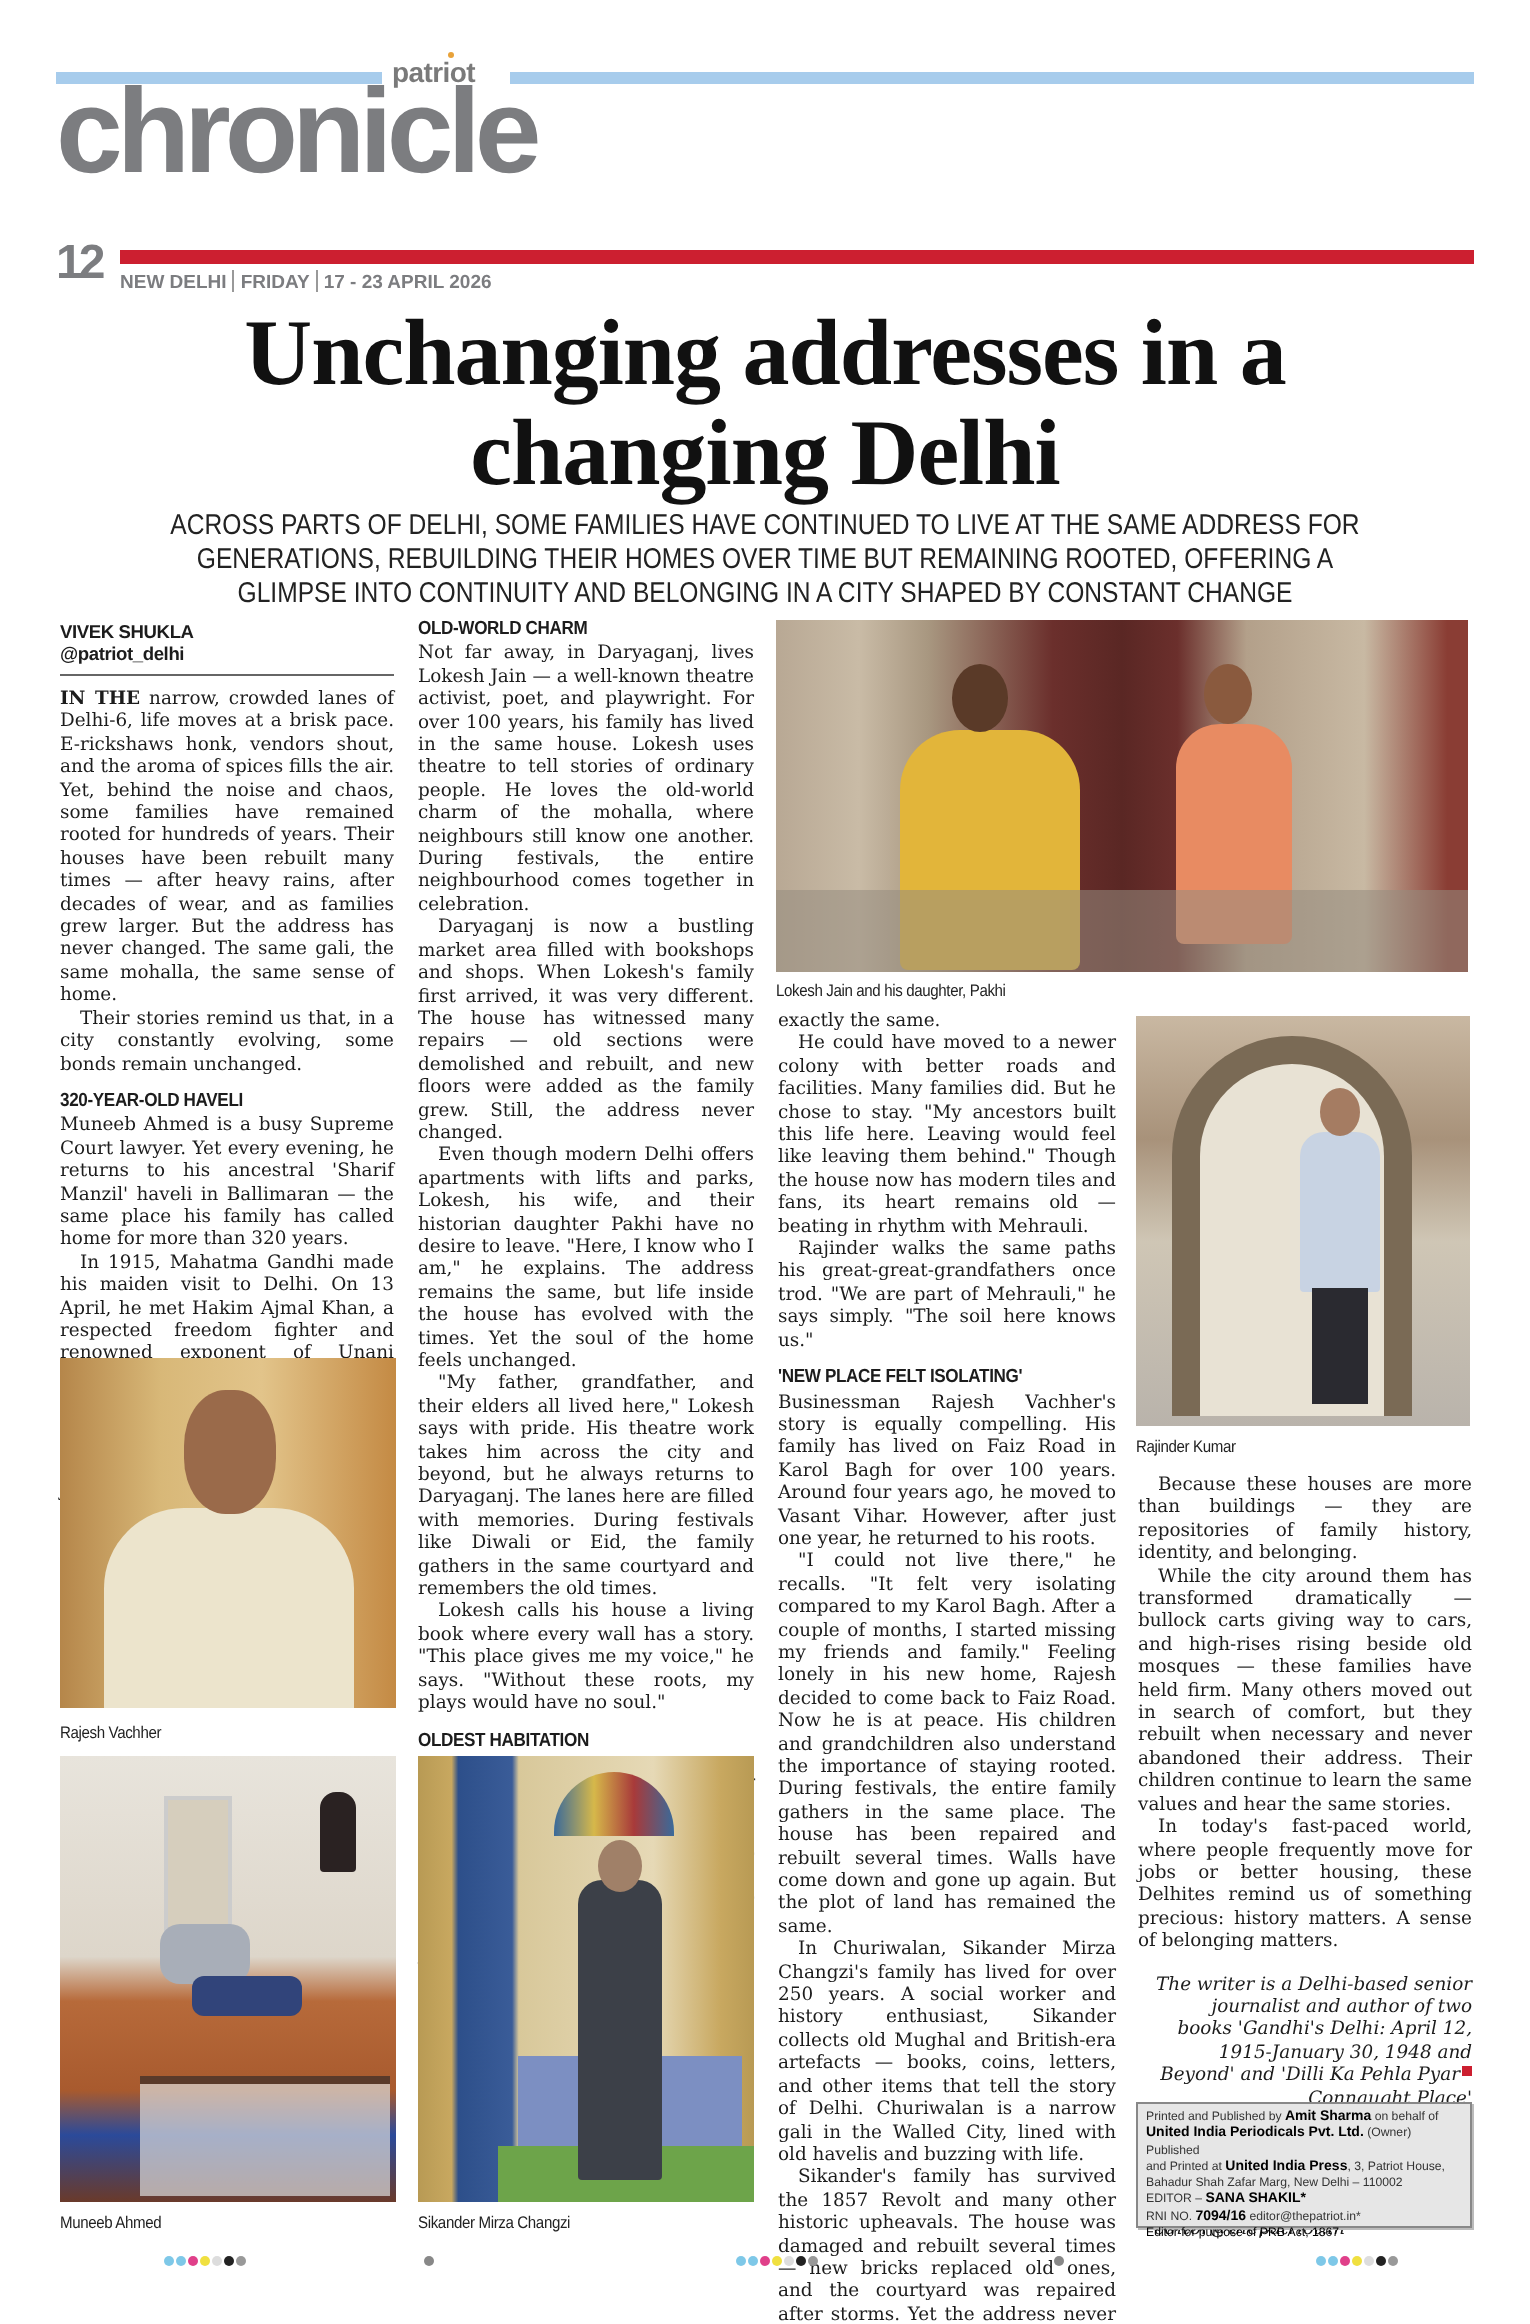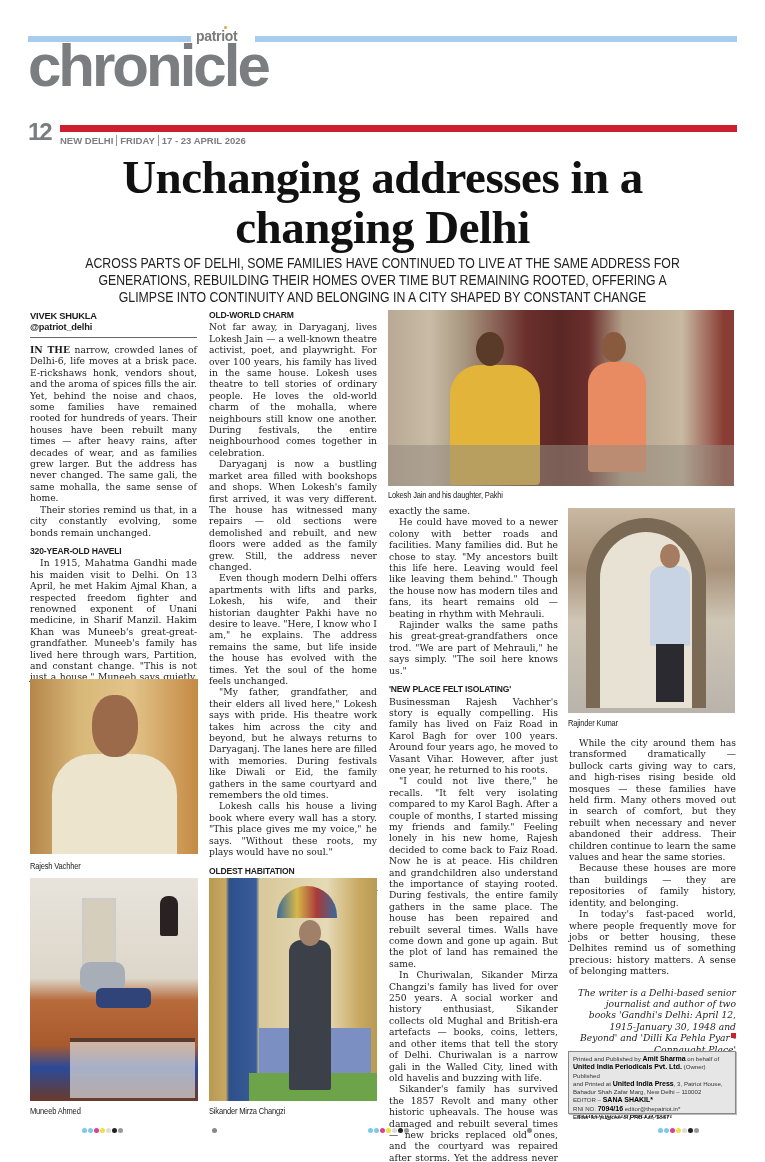--- a/index.html
+++ b/index.html
@@ -49,20 +49,21 @@
 <h1 class="headline">Unchanging addresses in a changing Delhi</h1>
 <div class="deck">ACROSS PARTS OF DELHI, SOME FAMILIES HAVE CONTINUED TO LIVE AT THE SAME ADDRESS FOR GENERATIONS, REBUILDING THEIR HOMES OVER TIME BUT REMAINING ROOTED, OFFERING A GLIMPSE INTO CONTINUITY AND BELONGING IN A CITY SHAPED BY CONSTANT CHANGE</div>
 
 <div class="col" style="left:30px;top:311px;width:167px">
   <div class="byline">VIVEK SHUKLA</div>
   <div class="byline">@patriot_delhi</div>
   <div class="rule"></div>
   <p class="noind"><span class="lead">IN THE</span><span> narrow, crowded lanes of Delhi-6, life moves at a brisk pace. E-rickshaws honk, vendors shout, and the aroma of spices fills the air. Yet, behind the noise and chaos, some families have remained rooted for hundreds of years. Their houses have been rebuilt many times — after heavy rains, after decades of wear, and as families grew larger. But the address has never changed. The same gali, the same mohalla, the same sense of home.</span></p>
   <p>Their stories remind us that, in a city constantly evolving, some bonds remain unchanged.</p>
   <div class="sub">320-YEAR-OLD HAVELI</div>
+  <p class="noind">Muneeb Ahmed is a busy Supreme Court lawyer. Yet every evening, he returns to his ancestral 'Sharif Manzil' haveli in Ballimaran — the same place his family has called home for more than 320 years.</p>
   <p>In 1915, Mahatma Gandhi made his maiden visit to Delhi. On 13 April, he met Hakim Ajmal Khan, a respected freedom fighter and renowned exponent of Unani medicine, in Sharif Manzil. Hakim Khan was Muneeb's great-great-grandfather. Muneeb's family has lived here through wars, Partition, and constant change. "This is not just a house," Muneeb says quietly. "It is our living history. My grandfather told me stories of his grandfather sitting in this very courtyard. When I walk these lanes, I feel I am walking with my ancestors."</p>
 </div>
 
 <div class="col" style="left:209px;top:309px;width:168px">
   <div class="sub" style="margin-top:0">OLD-WORLD CHARM</div>
   <p class="noind">Not far away, in Daryaganj, lives Lokesh Jain — a well-known theatre activist, poet, and playwright. For over 100 years, his family has lived in the same house. Lokesh uses theatre to tell stories of ordinary people. He loves the old-world charm of the mohalla, where neighbours still know one another. During festivals, the entire neighbourhood comes together in celebration.</p>
   <p>Daryaganj is now a bustling market area filled with bookshops and shops. When Lokesh's family first arrived, it was very different. The house has witnessed many repairs — old sections were demolished and rebuilt, and new floors were added as the family grew. Still, the address never changed.</p>
   <p>Even though modern Delhi offers apartments with lifts and parks, Lokesh, his wife, and their historian daughter Pakhi have no desire to leave. "Here, I know who I am," he explains. The address remains the same, but life inside the house has evolved with the times. Yet the soul of the home feels unchanged.</p>
   <p>"My father, grandfather, and their elders all lived here," Lokesh says with pride. His theatre work takes him across the city and beyond, but he always returns to Daryaganj. The lanes here are filled with memories. During festivals like Diwali or Eid, the family gathers in the same courtyard and remembers the old times.</p>
   <p>Lokesh calls his house a living book where every wall has a story. "This place gives me my voice," he says. "Without these roots, my plays would have no soul."</p>
@@ -77,22 +78,22 @@
   <p>Rajinder walks the same paths his great-great-grandfathers once trod. "We are part of Mehrauli," he says simply. "The soil here knows us."</p>
   <div class="sub">'NEW PLACE FELT ISOLATING'</div>
   <p class="noind">Businessman Rajesh Vachher's story is equally compelling. His family has lived on Faiz Road in Karol Bagh for over 100 years. Around four years ago, he moved to Vasant Vihar. However, after just one year, he returned to his roots.</p>
   <p>"I could not live there," he recalls. "It felt very isolating compared to my Karol Bagh. After a couple of months, I started missing my friends and family." Feeling lonely in his new home, Rajesh decided to come back to Faiz Road. Now he is at peace. His children and grandchildren also understand the importance of staying rooted. During festivals, the entire family gathers in the same place. The house has been repaired and rebuilt several times. Walls have come down and gone up again. But the plot of land has remained the same.</p>
   <p>In Churiwalan, Sikander Mirza Changzi's family has lived for over 250 years. A social worker and history enthusiast, Sikander collects old Mughal and British-era artefacts — books, coins, letters, and other items that tell the story of Delhi. Churiwalan is a narrow gali in the Walled City, lined with old havelis and buzzing with life.</p>
   <p>Sikander's family has survived the 1857 Revolt and many other historic upheavals. The house was damaged and rebuilt several times — new bricks replaced old ones, and the courtyard was repaired after storms. Yet the address never changed.</p>
 
 </div>
 
 <div class="col" style="left:569px;top:737px;width:167px">
+  <p>Because these houses are more than buildings — they are repositories of family history, identity, and belonging.</p>
   <p>While the city around them has transformed dramatically — bullock carts giving way to cars, and high-rises rising beside old mosques — these families have held firm. Many others moved out in search of comfort, but they rebuilt when necessary and never abandoned their address. Their children continue to learn the same values and hear the same stories.</p>
-  <p>Because these houses are more than buildings — they are repositories of family history, identity, and belonging.</p>
   <p>In today's fast-paced world, where people frequently move for jobs or better housing, these Delhites remind us of something precious: history matters. A sense of belonging matters.</p>
   <p class="noind italic" style="text-align:right;margin-top:10px;padding-left:8px">The writer is a Delhi-based senior journalist and author of two books 'Gandhi's Delhi: April 12, 1915-January 30, 1948 and Beyond' and 'Dilli Ka Pehla Pyar - Connaught Place'</p>
   <p class="noind italic" style="margin-top:10px;text-align:left;padding-left:8px;width:130px">For more such stories, log on to www.thepatriot.in</p>
   <p class="noind italic" style="margin-top:10px;text-align:left;padding-left:8px;width:130px">Get in touch with us at editor@thepatriot.in</p>
 </div>
 <div class="redsq"></div>
 
 <div class="photo" style="left:388px;top:310px;width:346px;height:176px;background:linear-gradient(90deg,#b8a894 0%,#c9bba6 12%,#a89780 22%,#6b2f2c 40%,#5a2724 50%,#6b2f2c 58%,#b3a08a 68%,#c8b9a3 85%,#8a3d34 97%)">
   <div class="abs" style="left:62px;top:55px;width:90px;height:120px;background:#e2b53a;border-radius:30px 30px 4px 4px"></div>
   <div class="abs" style="left:88px;top:22px;width:28px;height:34px;background:#5a3a28;border-radius:50%"></div>

